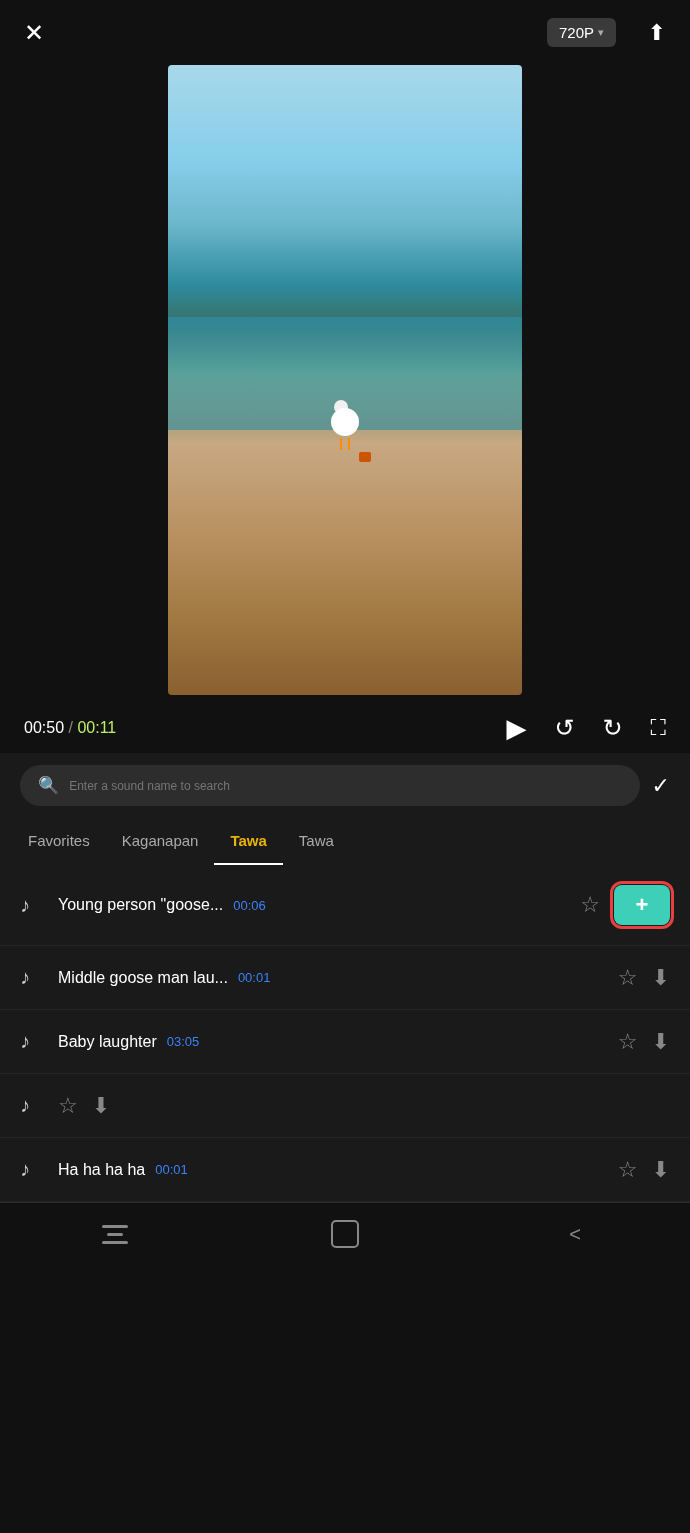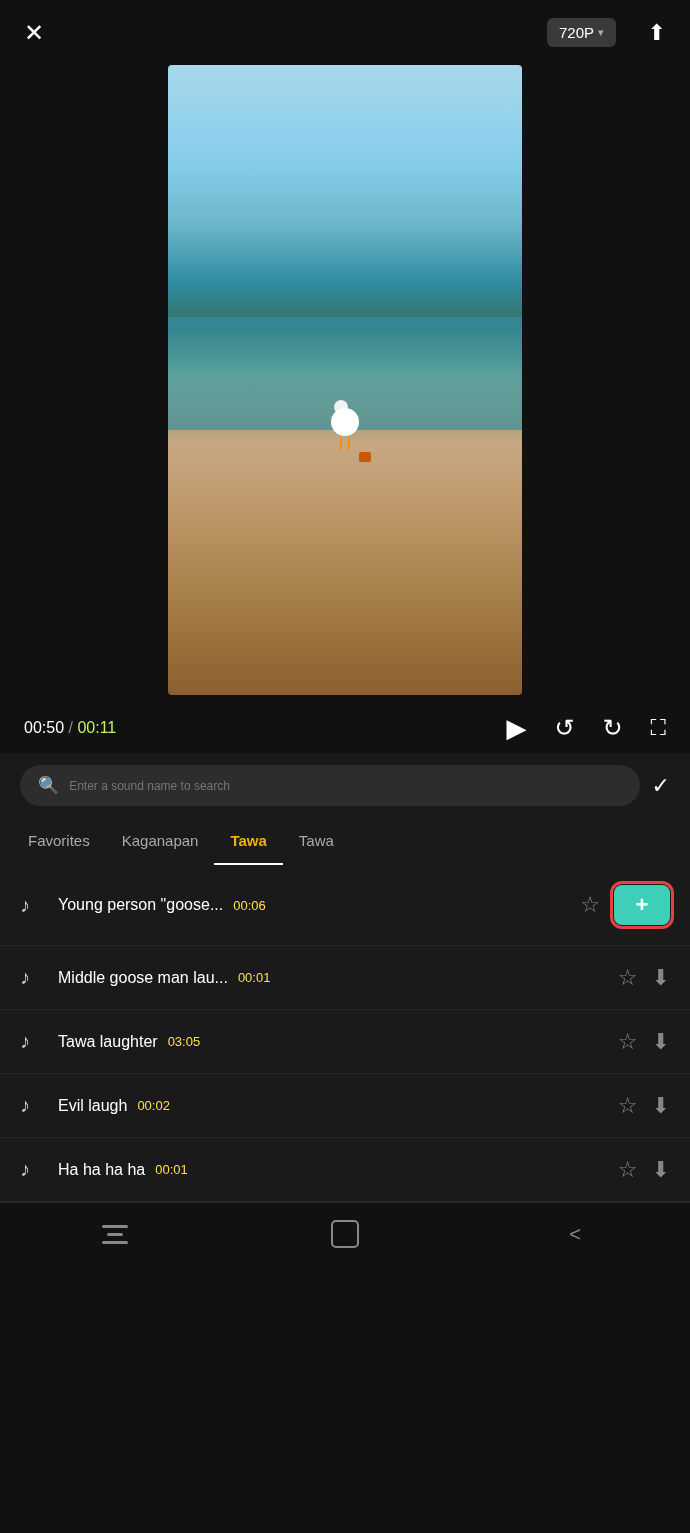--- a/index.html
+++ b/index.html
@@ -260,21 +260,21 @@
       display: flex;
       align-items: center;
       gap: 10px;
     }
     .sound-name {
       font-size: 16px;
       color: #ffffff;
     }
     .sound-duration {
       font-size: 13px;
-      color: #fde047;
+      color: #3b82f6;
     }
     .sound-actions {
       display: flex;
       align-items: center;
       gap: 14px;
     }
     .star-btn {
       font-size: 22px;
       color: #888888;
       cursor: pointer;
@@ -424,35 +424,31 @@
     </div>
     <div class="sound-actions">
       <span class="star-btn">☆</span>
       <span class="download-btn">⬇</span>
     </div>
   </div>
 
   <div class="sound-item">
     <span class="sound-icon">♪</span>
     <div class="sound-info">
-      <span class="sound-name">Tawa laughter</span>
+      <span class="sound-name">Baby laughter</span>
       <span class="sound-duration">03:05</span>
     </div>
     <div class="sound-actions">
       <span class="star-btn">☆</span>
       <span class="download-btn">⬇</span>
     </div>
   </div>
 
   <div class="sound-item">
     <span class="sound-icon">♪</span>
-    <div class="sound-info">
-      <span class="sound-name">Evil laugh</span>
-      <span class="sound-duration">00:02</span>
-    </div>
     <div class="sound-actions">
       <span class="star-btn">☆</span>
       <span class="download-btn">⬇</span>
     </div>
   </div>
 
   <div class="sound-item">
     <span class="sound-icon">♪</span>
     <div class="sound-info">
       <span class="sound-name">Ha ha ha ha</span>

